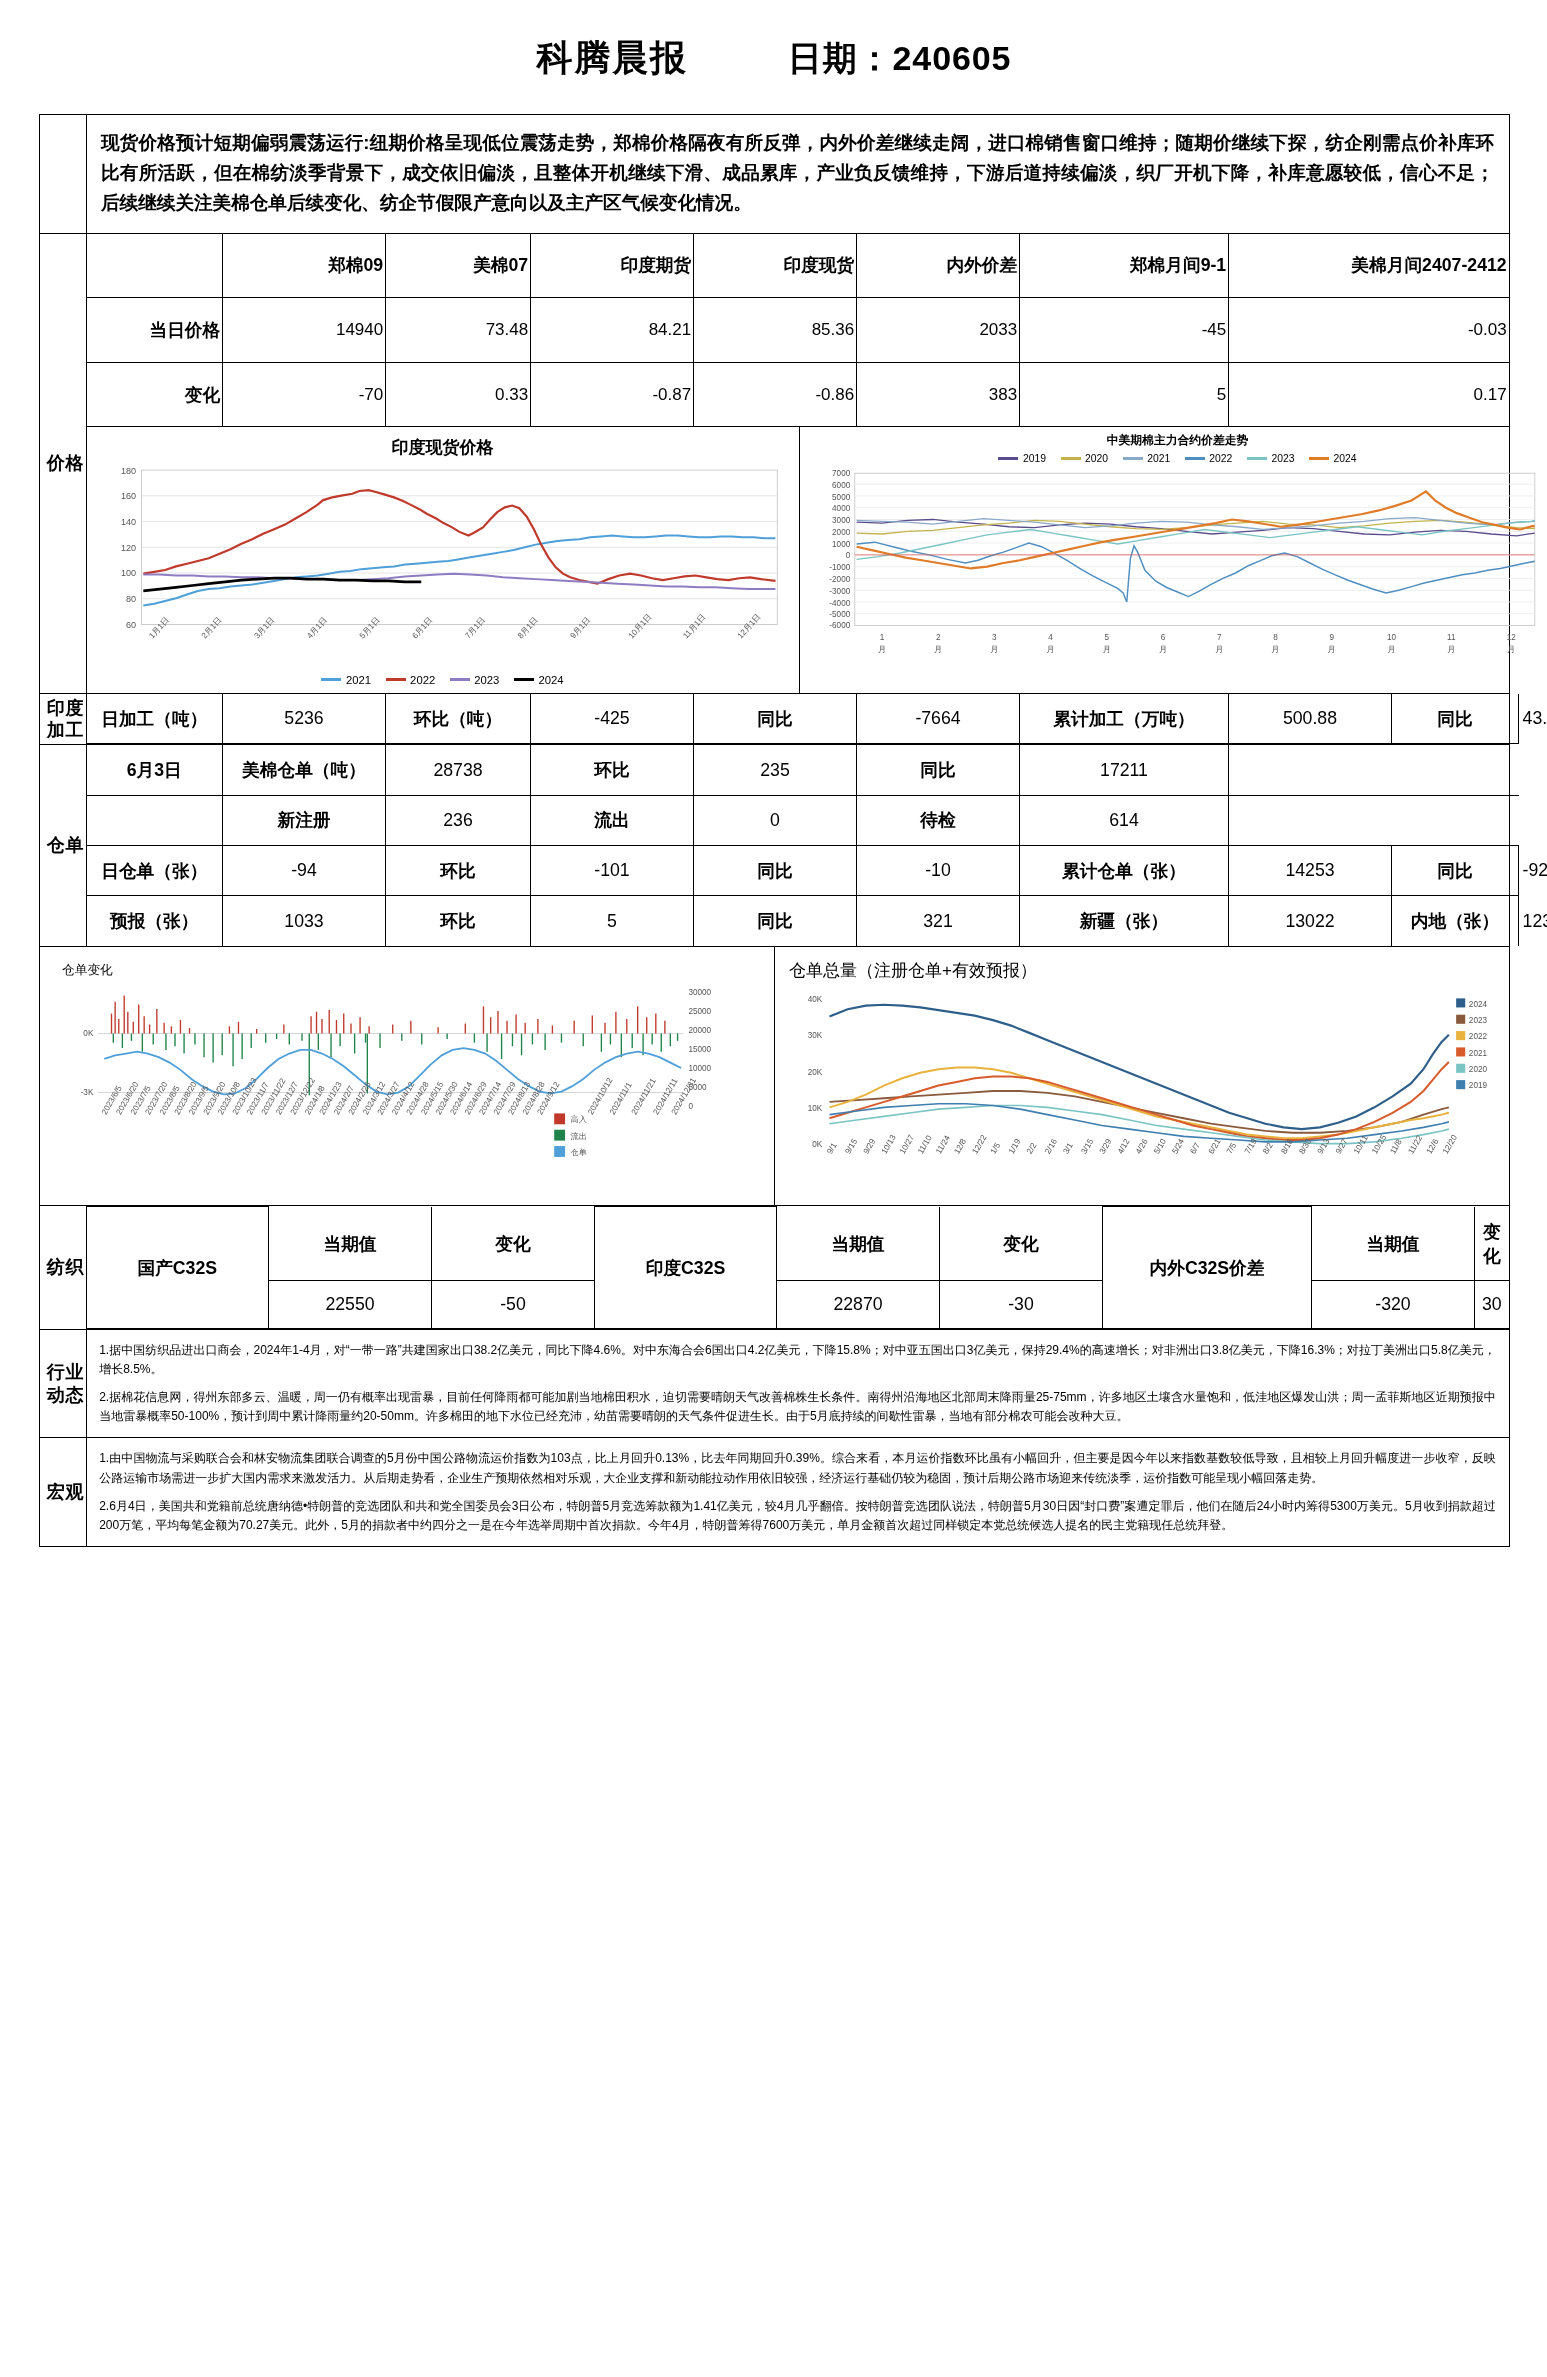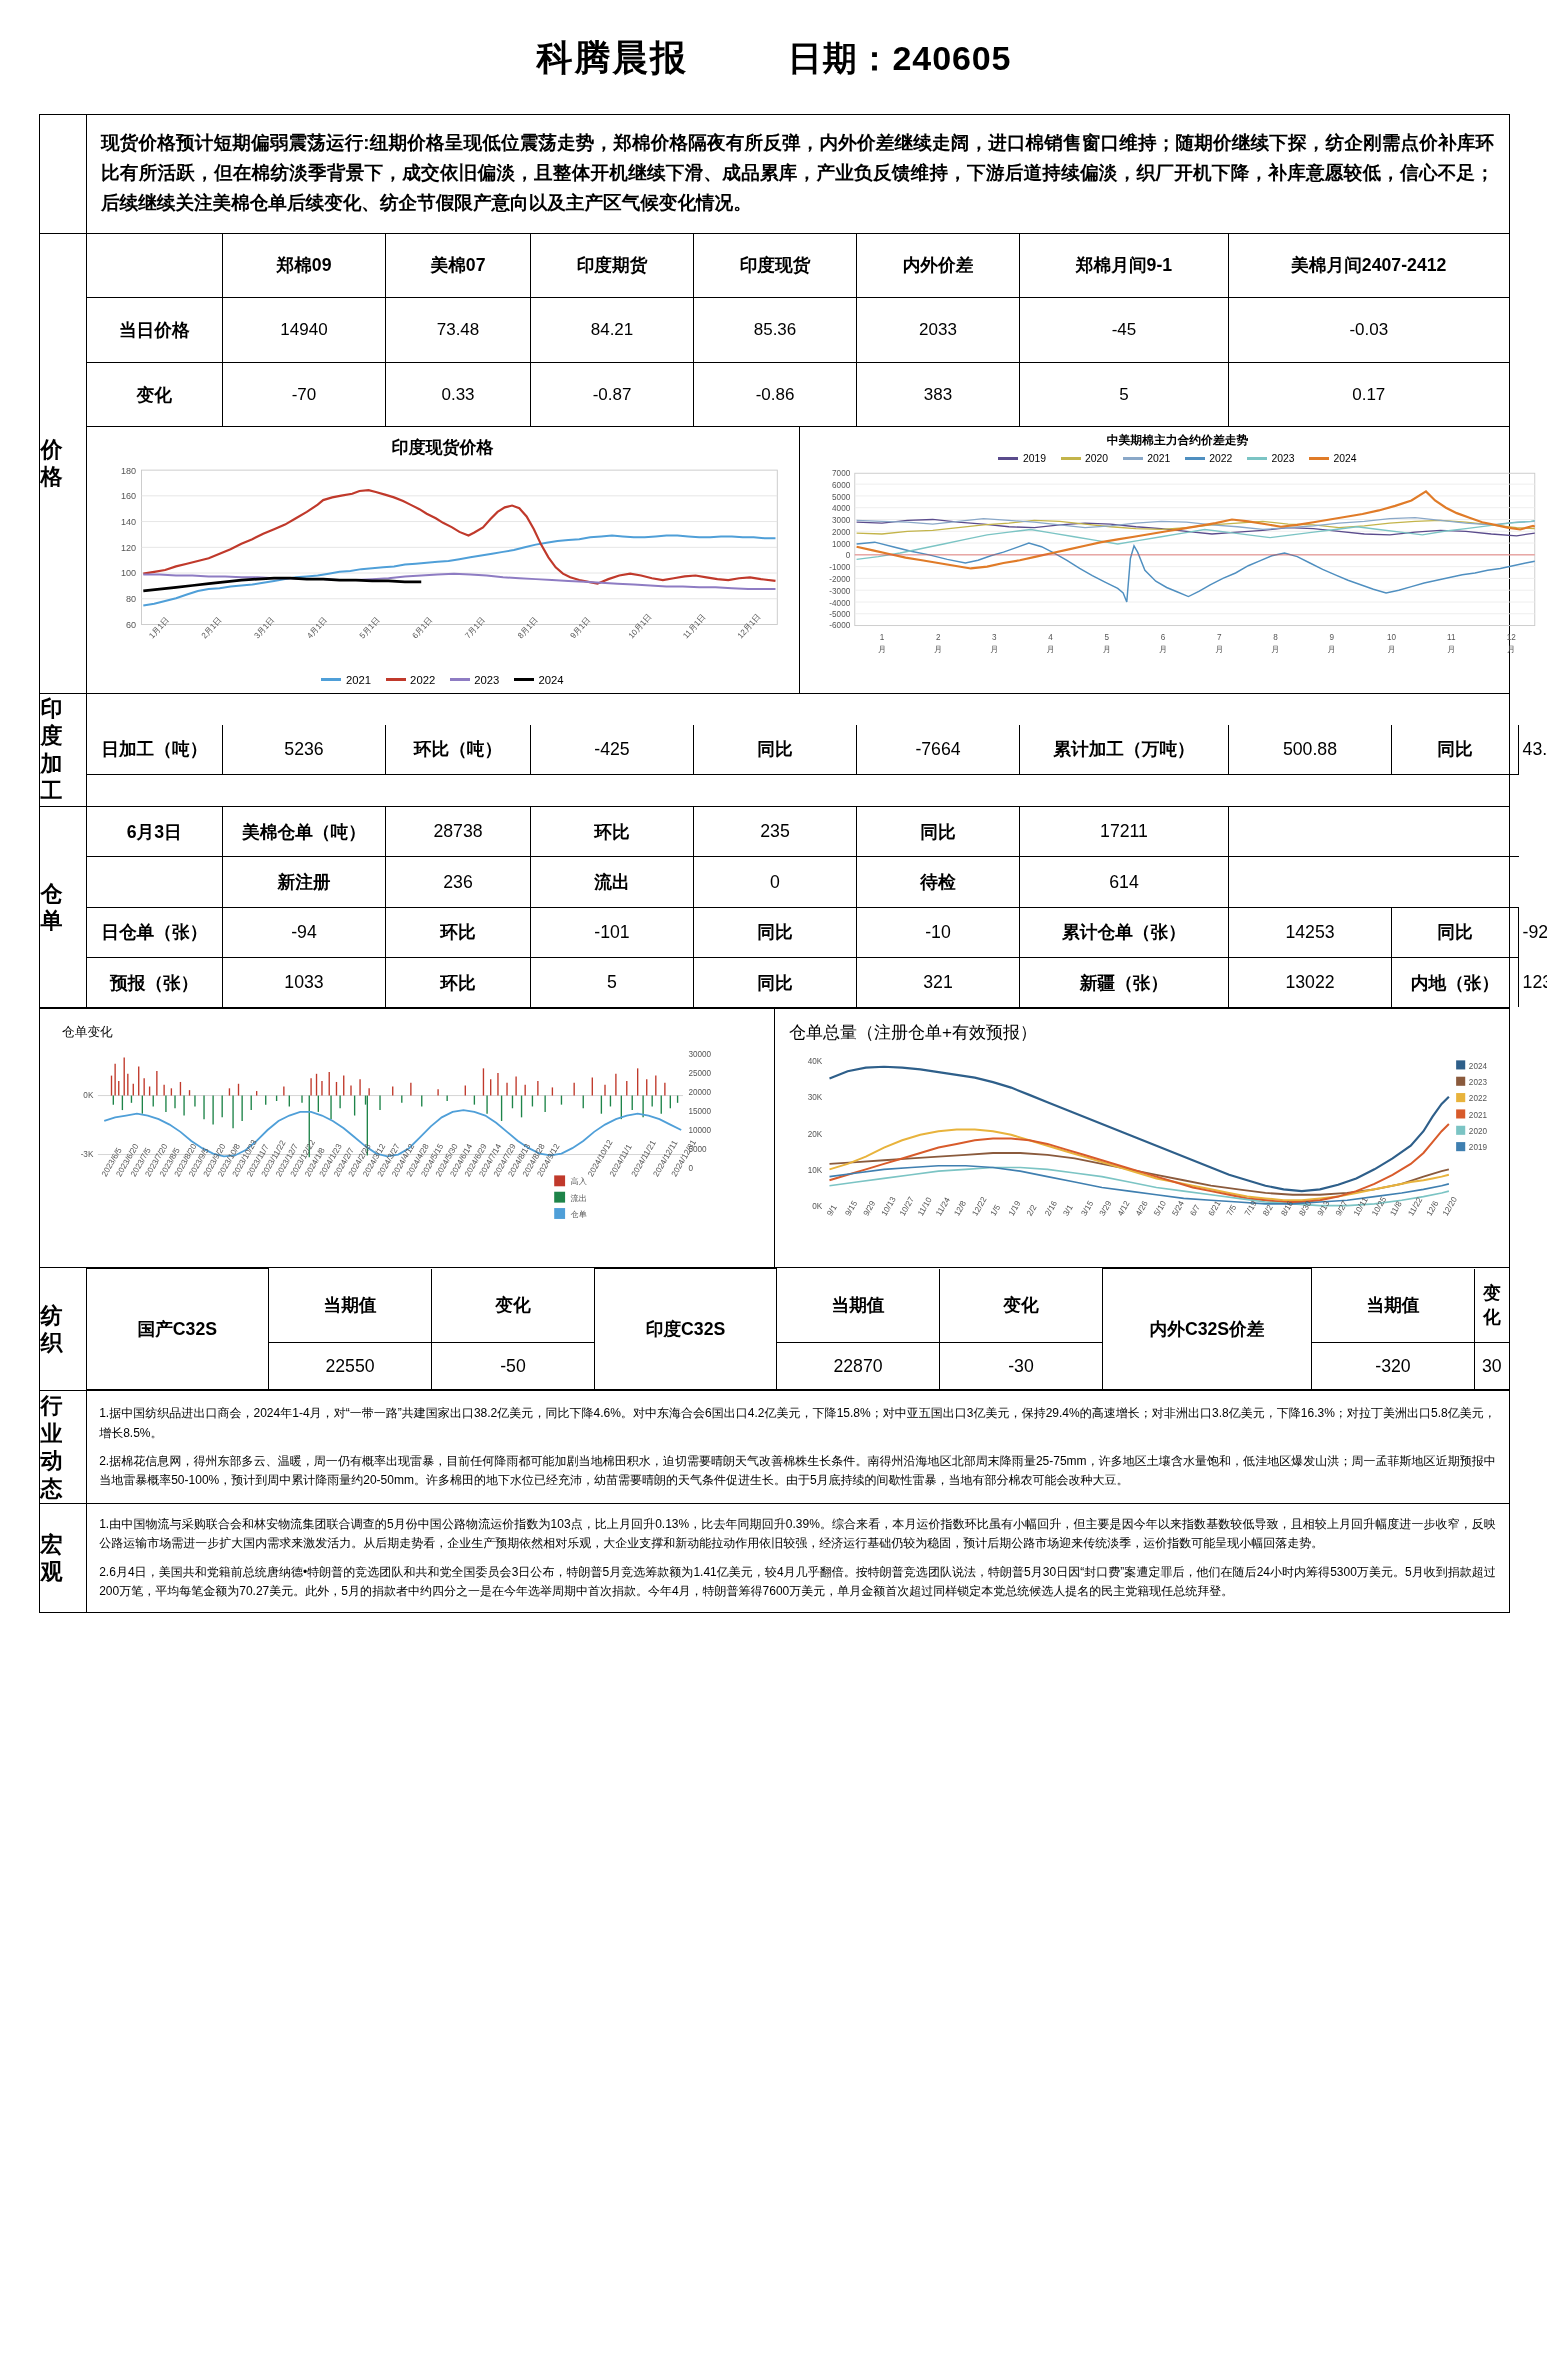--- a/index.html
+++ b/index.html
@@ -15,33 +15,33 @@
     display:flex;align-items:center;justify-content:center;
     gap:100px;padding:34px 0 31px 0;
   }
   .title-main{font-size:36px;font-weight:bold;letter-spacing:1.8px;}
   .title-date{font-size:34px;font-weight:bold;letter-spacing:0.9px;}
 
   table{border-collapse:collapse;}
   .outer{width:1471px;margin:0 auto;table-layout:fixed;}
   .outer > tbody > tr > td{border:0.9px solid #000;vertical-align:middle;}
   .lbl{
-    width:47px;text-align:left;font-size:22px;font-weight:bold;
+    width:47px;text-align:right;font-size:18px;font-weight:bold;
     letter-spacing:0.9px;line-height:1.25;margin-left:12px;
   }
   .lbl span{display:inline-block;}
 
   .summary{
     font-size:18.6px;line-height:1.62;padding:12.7px 14.5px 14.5px 14.5px;
     font-weight:bold;text-align:justify;
   }
 
   
   .inner{width:100%;table-layout:fixed;border-collapse:collapse;}
-  .inner td{border:0.9px solid #000;text-align:center;font-size:17px;padding:11.8px 1.8px;}
+  .inner td{border:0.9px solid #000;text-align:right;font-size:17px;padding:11.8px 1.8px;}
   .price-tbl td{height:40px;}
   .price-tbl .hdr{font-weight:bold;font-size:17.7px;}
   .price-tbl .rowlbl{font-weight:bold;font-size:17.7px;}
   .charts-wrap{display:flex;}
   .chart-box{box-sizing:border-box;border-right:0.9px solid #000;}
   .chart-box:last-child{border-right:none;}
 
   .chart-title{text-align:center;font-size:17px;font-weight:bold;padding:9px 0 1.8px 0;}
   .chart-title.small{font-size:11.8px;padding:5.4px 0 0 0;}
 

